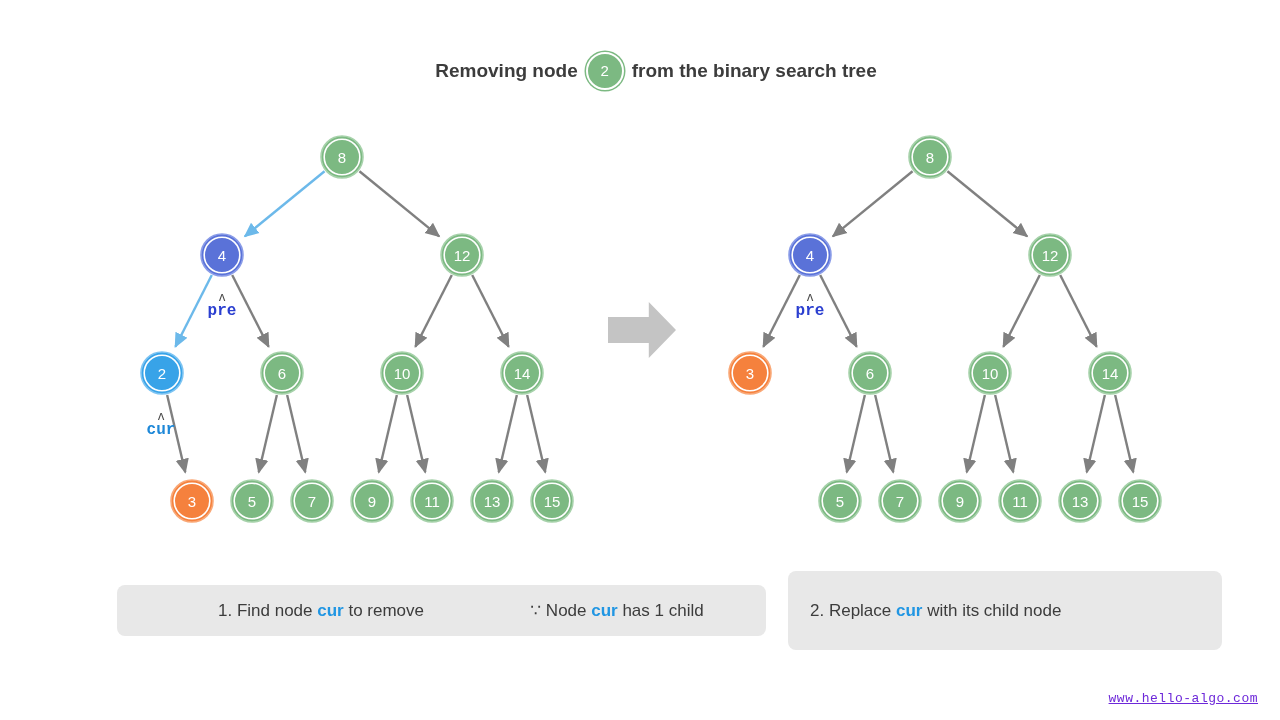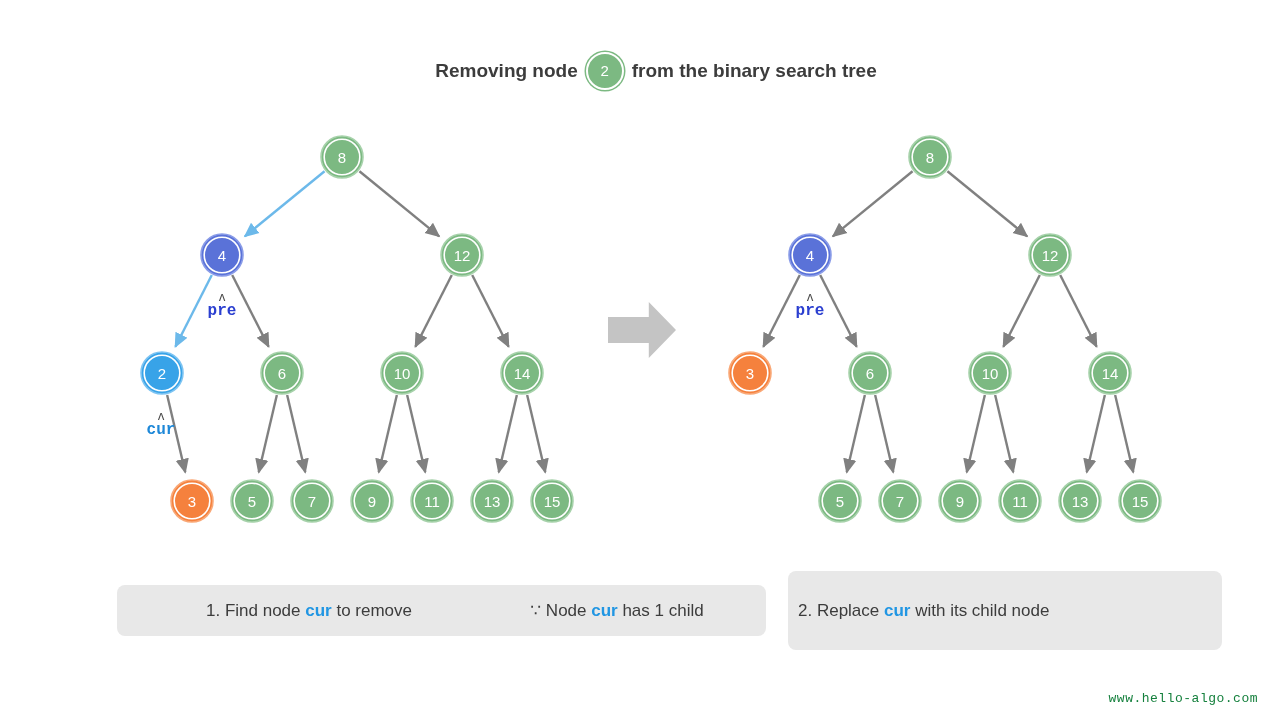--- a/index.html
+++ b/index.html
@@ -98,44 +98,46 @@
   .cap-mono-b {
     font-family: "Liberation Mono", monospace;
     font-weight: bold;
     font-size: 16px;
   }
 
   #caption-find {
     left: 117px; top: 585px;
     width: 384px; height: 51px;
     align-items: center;
+    padding-left: 12px;
   }
   #caption-reason {
     left: 468px; top: 585px;
     width: 298px; height: 51px;
     align-items: center;
     text-align: right;
   }
   #caption-replace {
     left: 788px; top: 571px;
     width: 434px; height: 79px;
-    padding: 0 0 0 10px;
+    padding: 0 0 0 22px;
     box-sizing: border-box;
     line-height: 1.62;
   }
 
   
   #watermark {
     position: absolute;
     right: 22px;
     bottom: 14px;
     font-family: "Liberation Mono", monospace;
     font-size: 13px;
-    color: #15803d;
+    color: #6d28d9;
     letter-spacing: 0.5px;
+    text-decoration: underline;
   }
 </style>
 </head>
 <body>
 
 <div id="title-bar">
   <span class="tpart">Removing node</span><span id="title-node">2</span><span class="tpart">from the binary search tree</span>
 </div>
 
 <svg id="tree-canvas" viewBox="0 0 1280 720">

